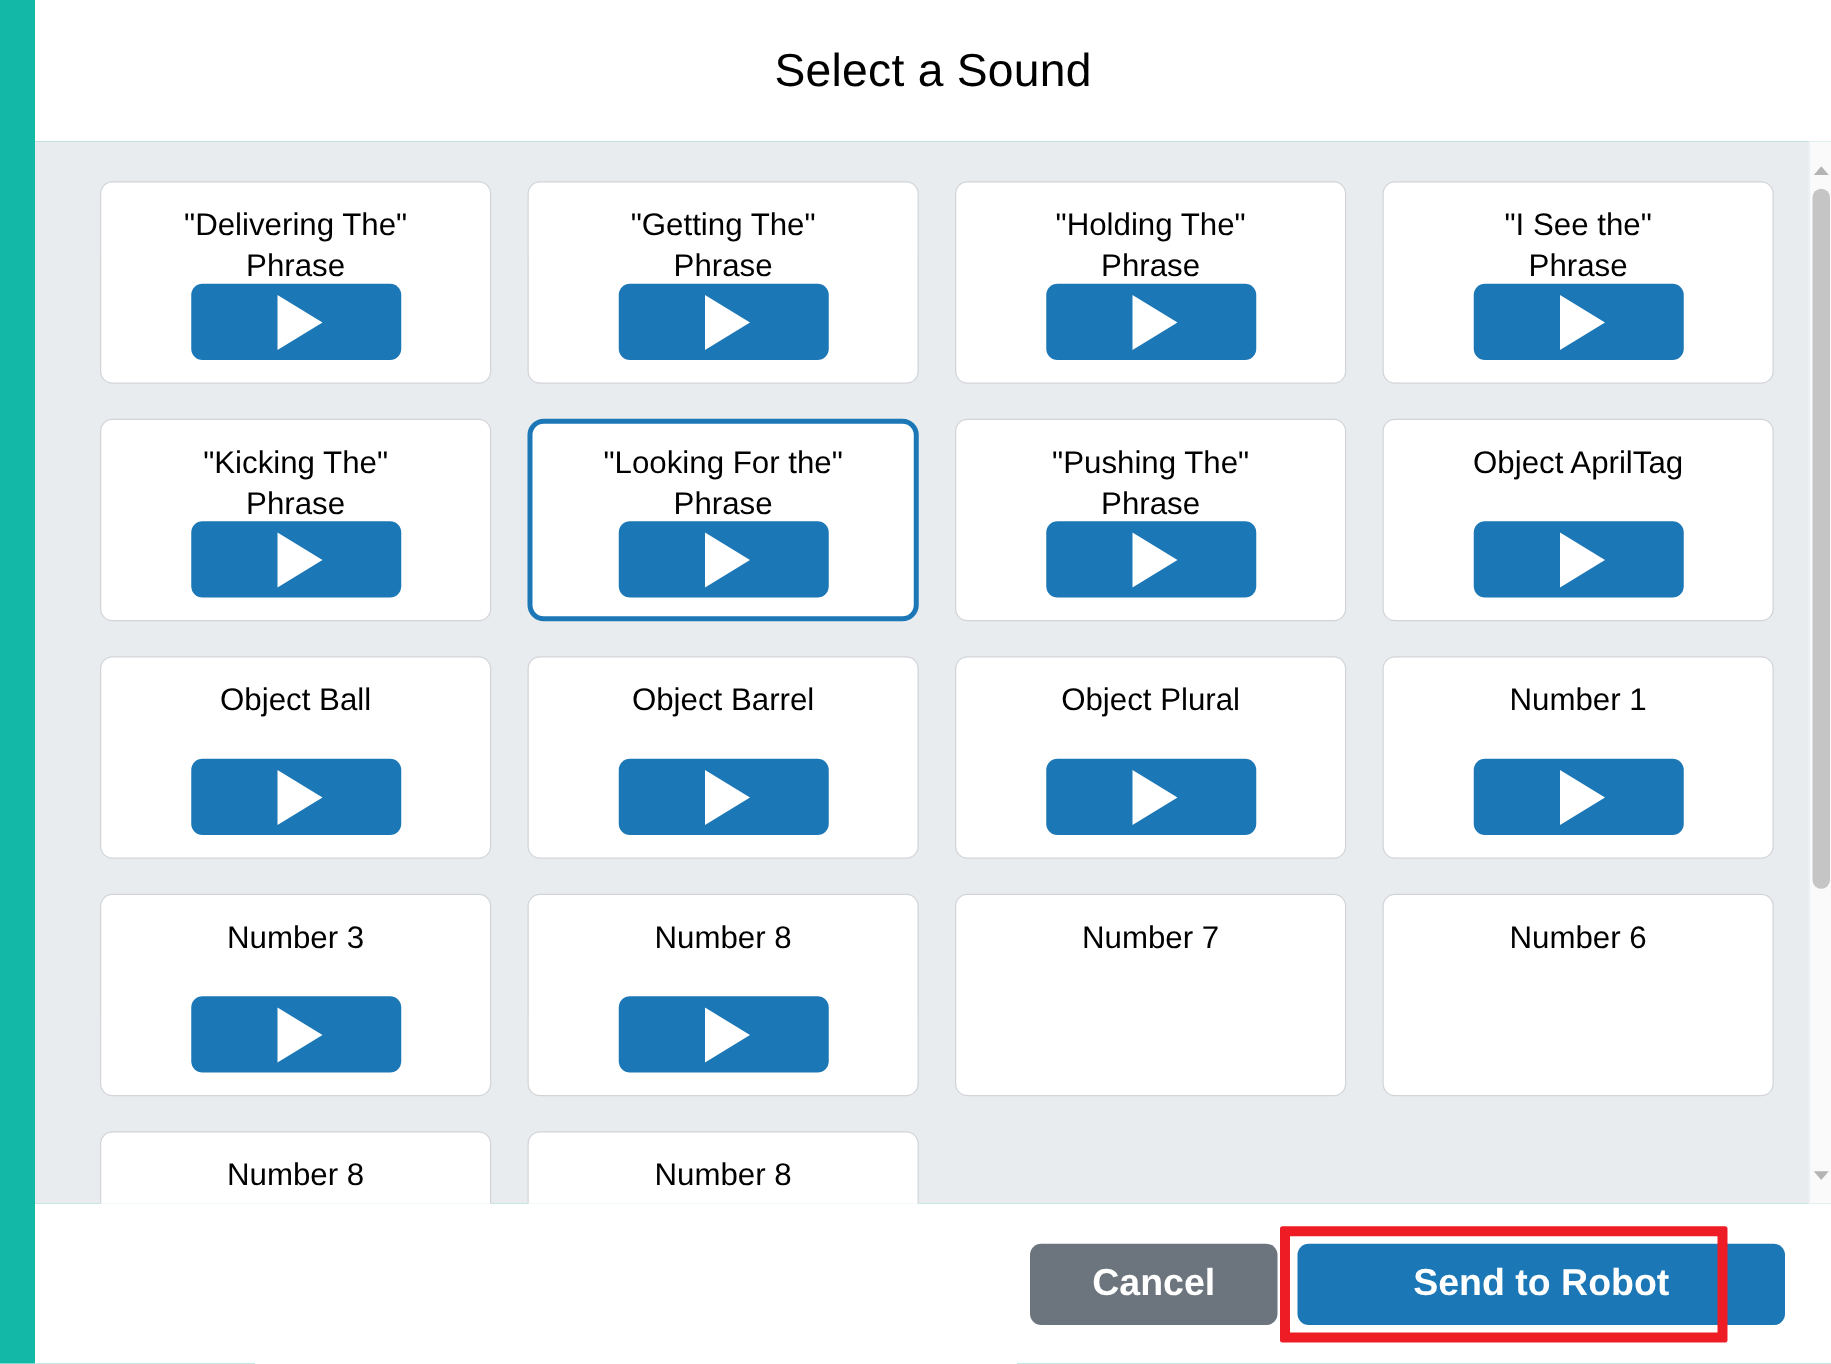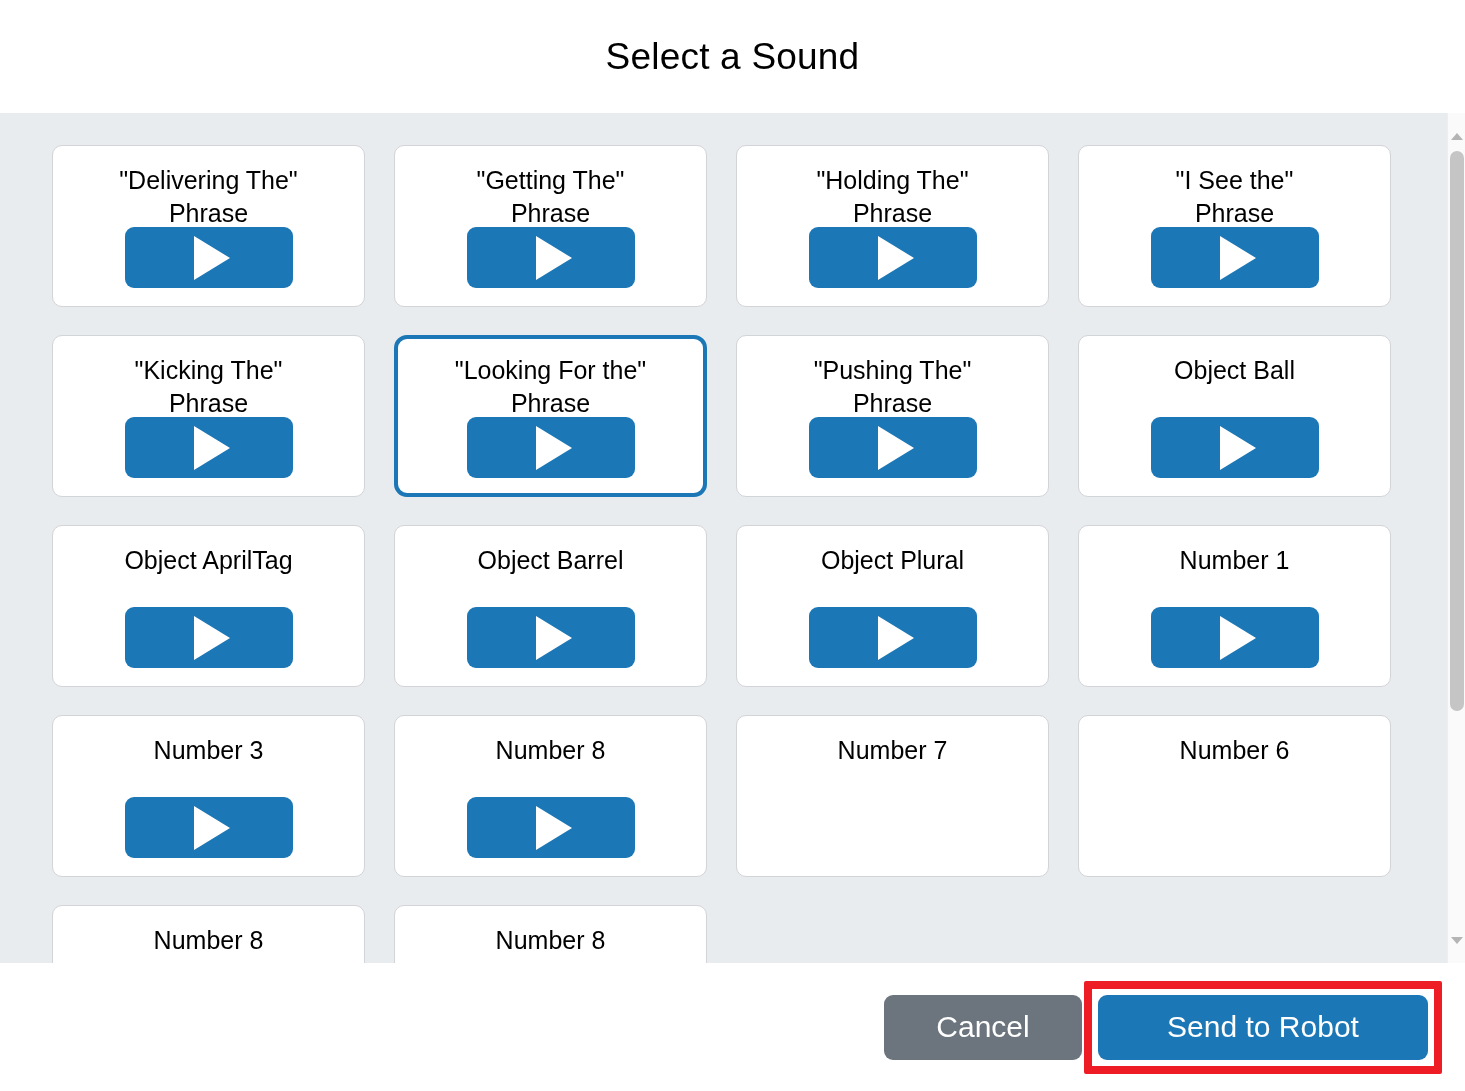--- a/index.html
+++ b/index.html
@@ -12,20 +12,21 @@
     font-family: "Liberation Sans", sans-serif;
   }
 
   #app {
     position: relative;
     width: 1465px;
     height: 1091px;
     background: #14b8a6;
     display: flex;
     flex-direction: column;
+    padding-left: 28px;
   }
 
   
   .modal-header {
     height: 113px;
     flex: 0 0 113px;
     background: #ffffff;
     display: flex;
     align-items: center;
     justify-content: center;
@@ -166,34 +167,34 @@
     display: flex;
     align-items: center;
     justify-content: flex-end;
     padding-right: 37px;
     gap: 16px;
   }
   .btn {
     border: none;
     border-radius: 9px;
     font-size: 30px;
-    font-weight: 400;
+    font-weight: 700;
     color: #ffffff;
     cursor: pointer;
     font-family: "Liberation Sans", sans-serif;
     line-height: 1;
   }
   .btn-cancel {
     background: #6c757d;
     width: 198px;
     height: 65px;
   }
   .btn-send {
     background: #1b77b5;
-    width: 330px;
+    width: 390px;
     height: 65px;
   }
   .send-wrap {
     position: relative;
     display: inline-block;
     padding: 0;
   }
   .annotation-box {
     position: absolute;
     left: -14px;
@@ -260,27 +261,27 @@
             </button>
           </div>
           <div class="sound-card">
             <div class="card-label">"Pushing The"
 Phrase</div>
             <button class="play-btn">
               <span class="play-tri"></span>
             </button>
           </div>
           <div class="sound-card">
+            <div class="card-label">Object AprilTag</div>
+            <button class="play-btn">
+              <span class="play-tri"></span>
+            </button>
+          </div>
+          <div class="sound-card">
             <div class="card-label">Object Ball</div>
-            <button class="play-btn">
-              <span class="play-tri"></span>
-            </button>
-          </div>
-          <div class="sound-card">
-            <div class="card-label">Object AprilTag</div>
             <button class="play-btn">
               <span class="play-tri"></span>
             </button>
           </div>
           <div class="sound-card">
             <div class="card-label">Object Barrel</div>
             <button class="play-btn">
               <span class="play-tri"></span>
             </button>
           </div>

